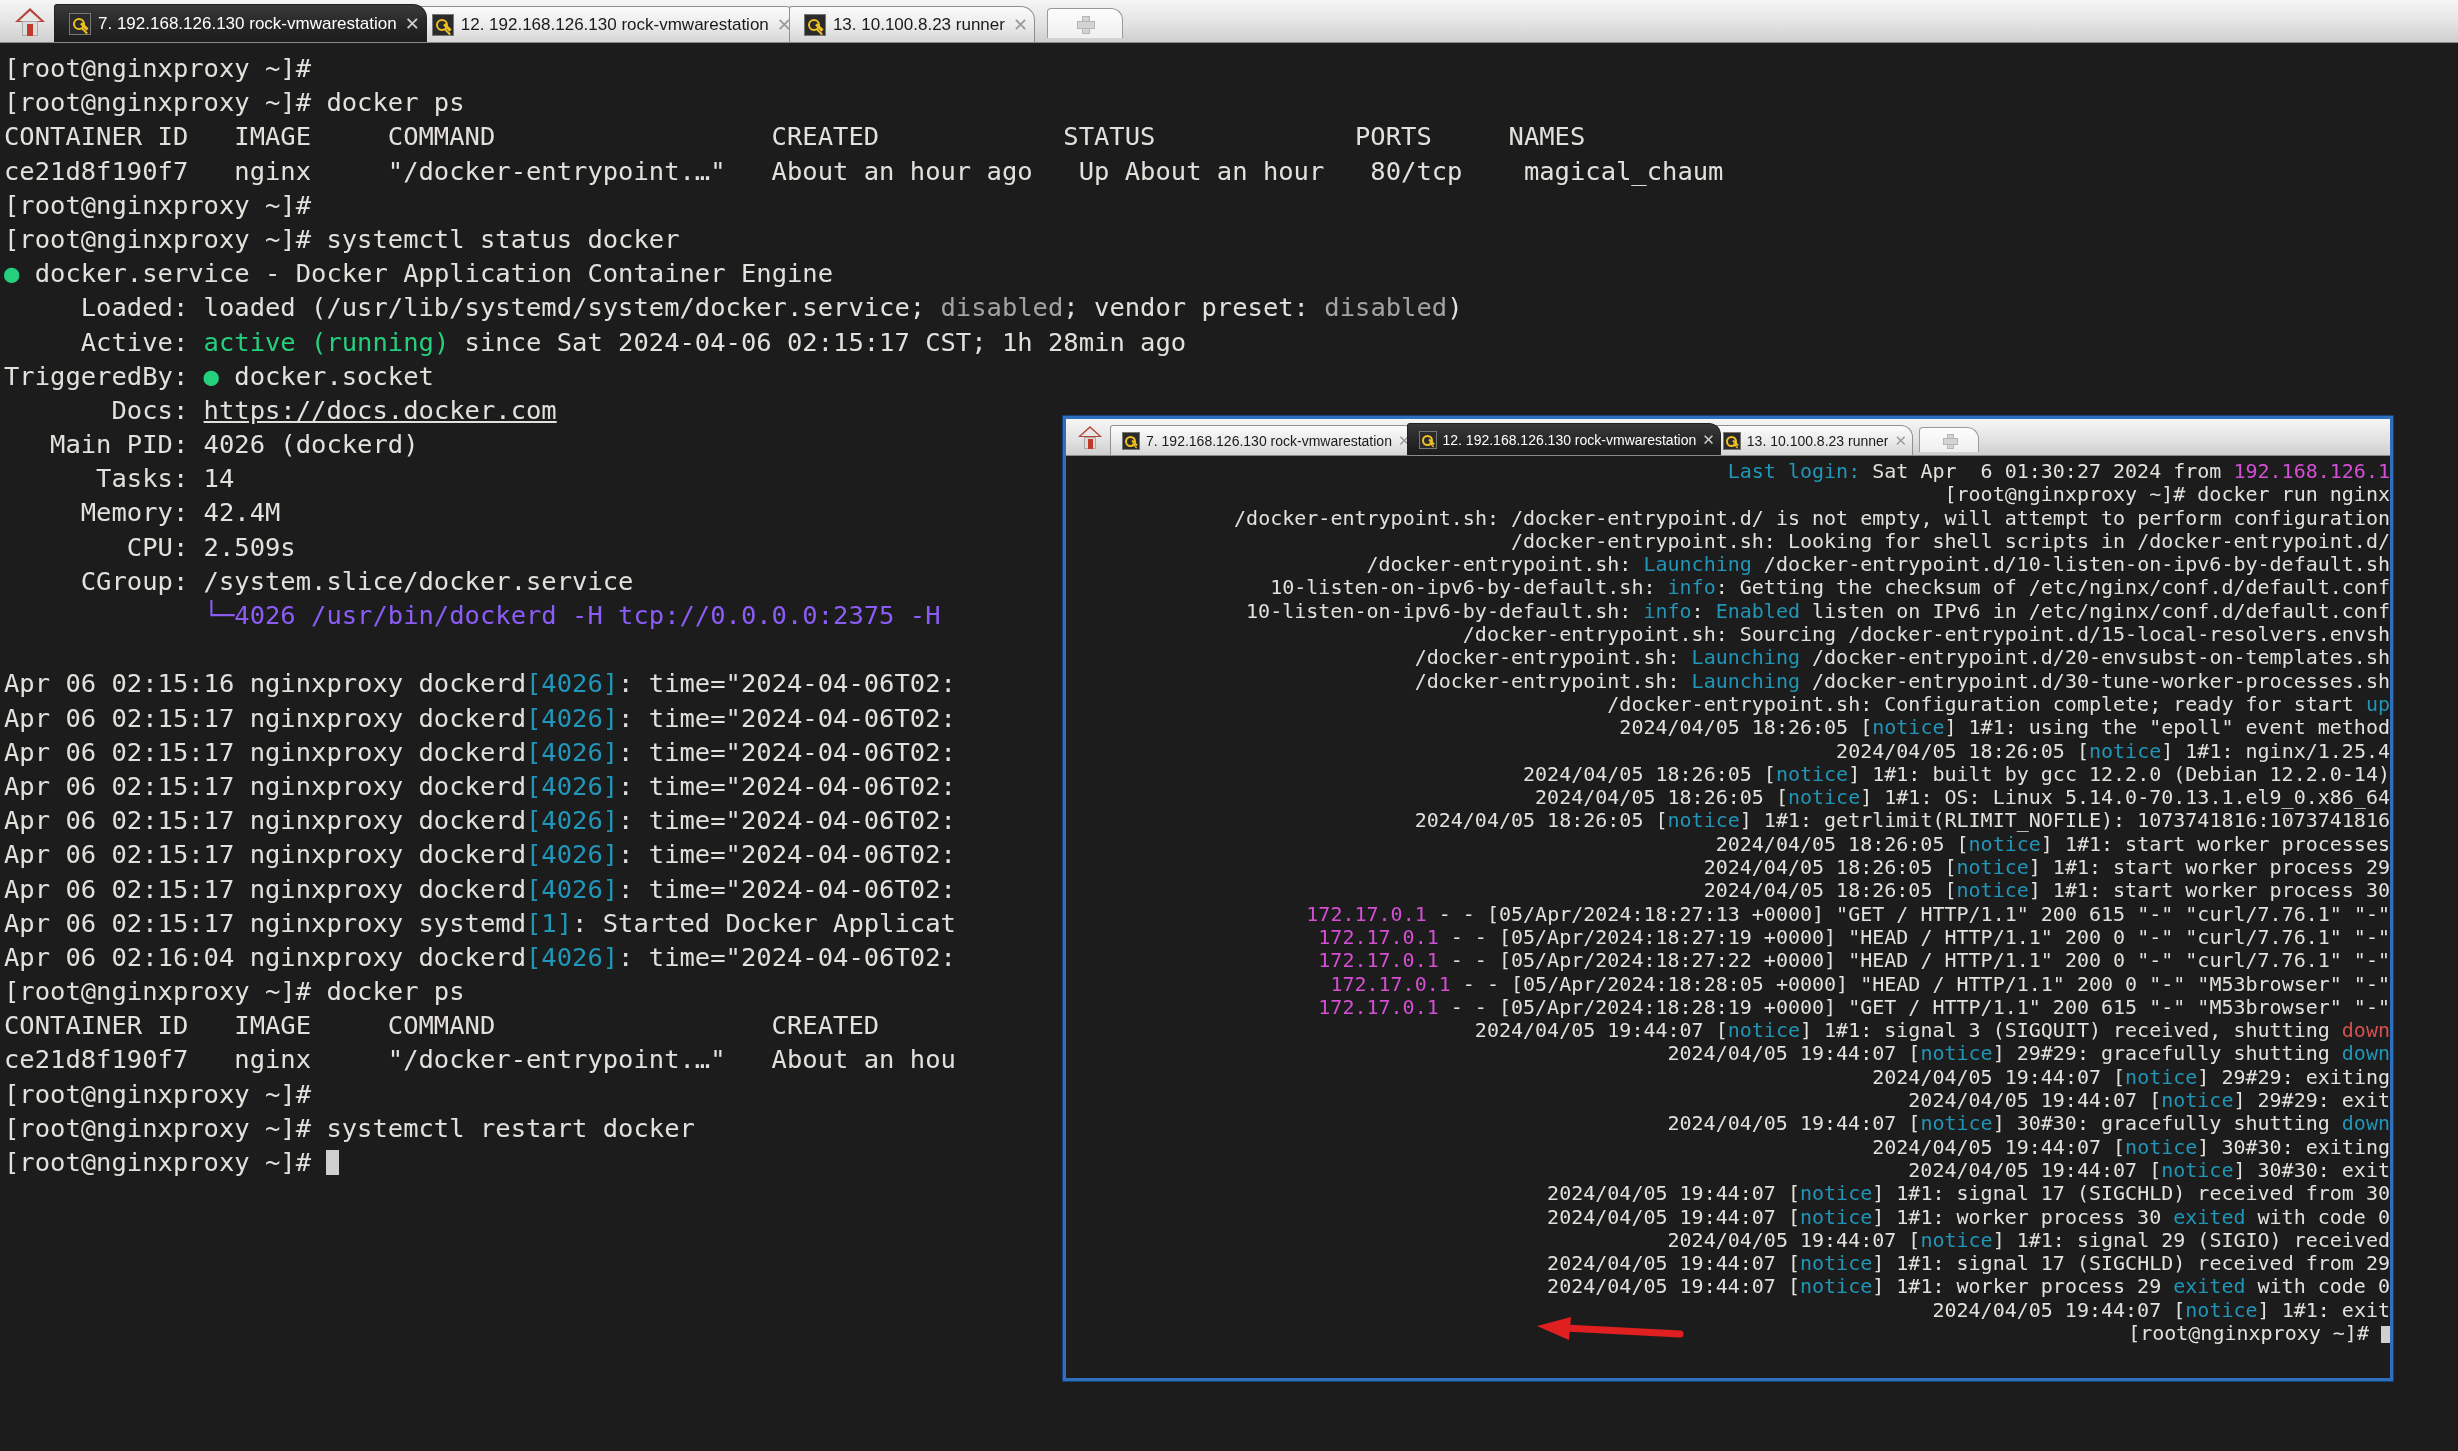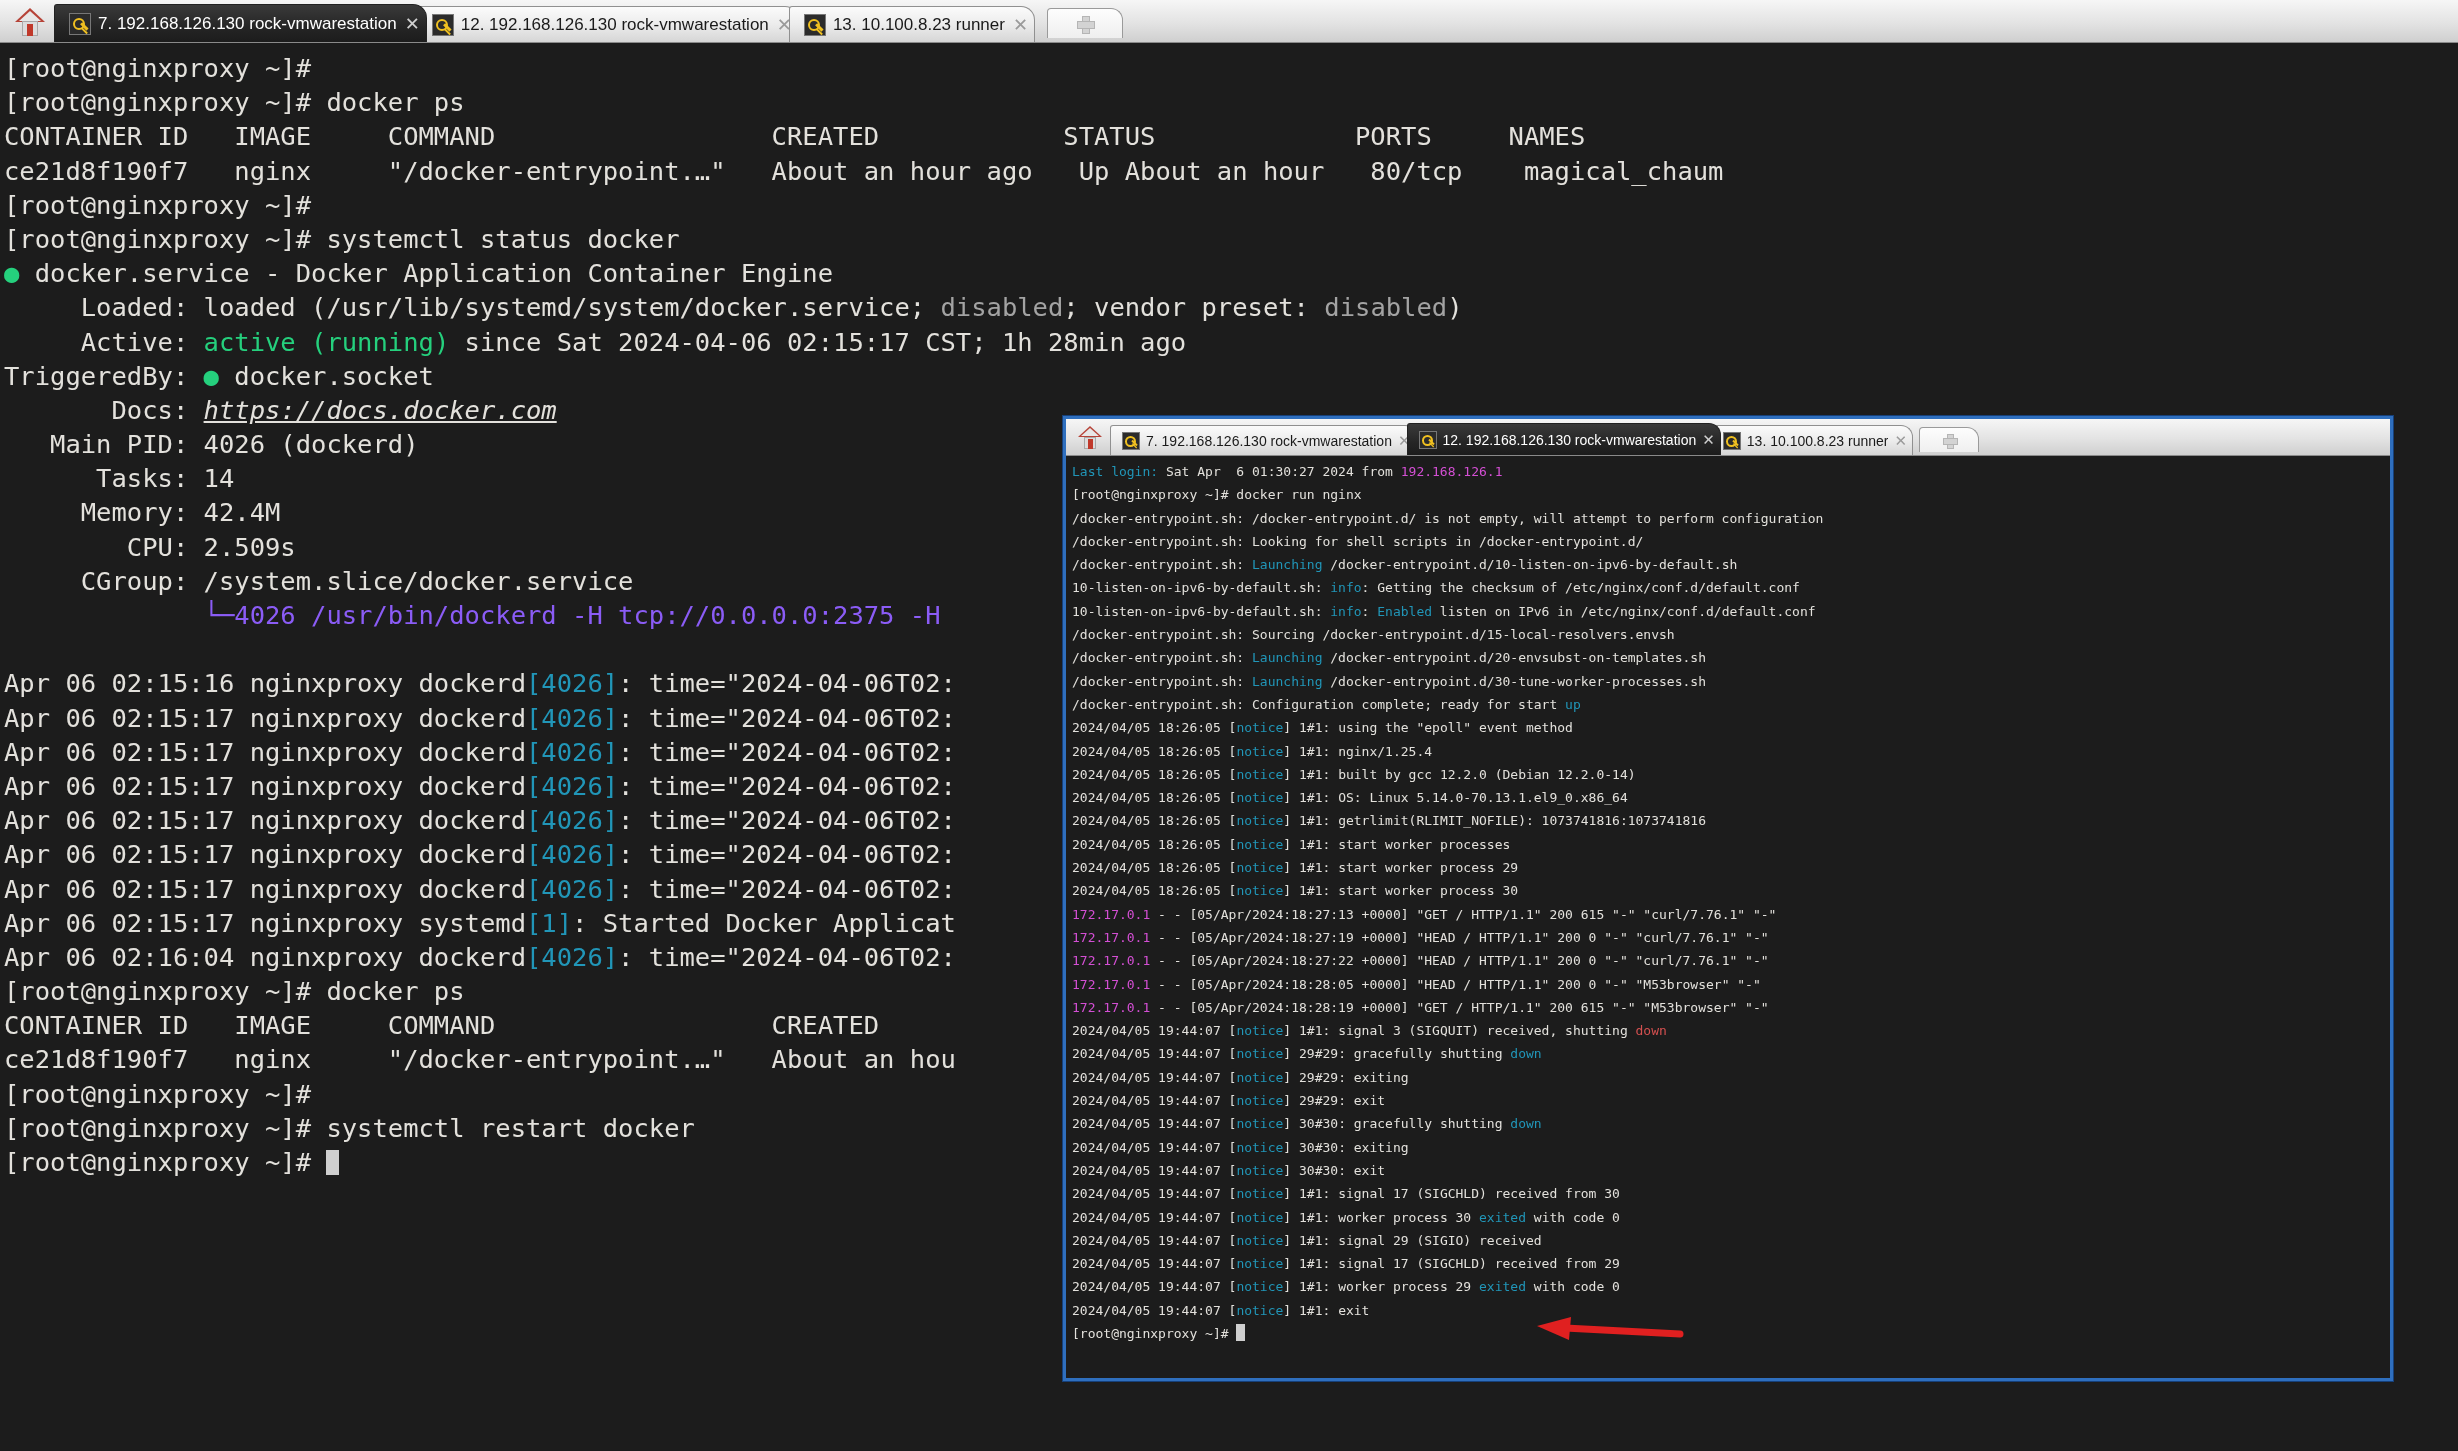--- a/index.html
+++ b/index.html
@@ -165,21 +165,21 @@
     letter-spacing: 0px;
     overflow: hidden;
   }
   .term-main .line { height: 34.2px; }
 
   
   .c-green   { color: #25d07d; }
   .c-yellow  { color: #a3a3a3; }
   .c-cyan    { color: #2196b8; }
   .c-gray    { color: #8b5cf6; }
-  .c-uline   { text-decoration: underline; font-style: italic; }
+  .c-uline   { text-decoration: underline; }
   .c-magenta { color: #d44fd4; }
   .c-red     { color: #d45050; }
 
   .cursor {
     display: inline-block;
     width: 13px; height: 25px;
     background: #cfcfcf;
     vertical-align: -4px;
   }
 
@@ -221,25 +221,26 @@
   .win-inner .plus-icon::before { left: 4px; top: 0; width: 5px; height: 13px; }
   .win-inner .plus-icon::after  { left: 0; top: 4px; width: 13px; height: 5px; }
 
   .term-inner {
     position: absolute;
     left: 0; top: 37px;
     right: 0; bottom: 0;
     background: #1c1c1c;
     padding: 4px 0 0 6px;
     font-family: "DejaVu Sans Mono", monospace;
-    font-size: 13px;
+    font-size: 20px;
     line-height: 23.3px;
     color: #e3e1dc;
     white-space: pre;
     overflow: hidden;
+    text-align: right;
   }
   .term-inner .line { height: 23.3px; }
   .cursor-sm {
     display: inline-block;
     width: 9px; height: 17px;
     background: #cfcfcf;
     vertical-align: -3px;
   }
 
   

